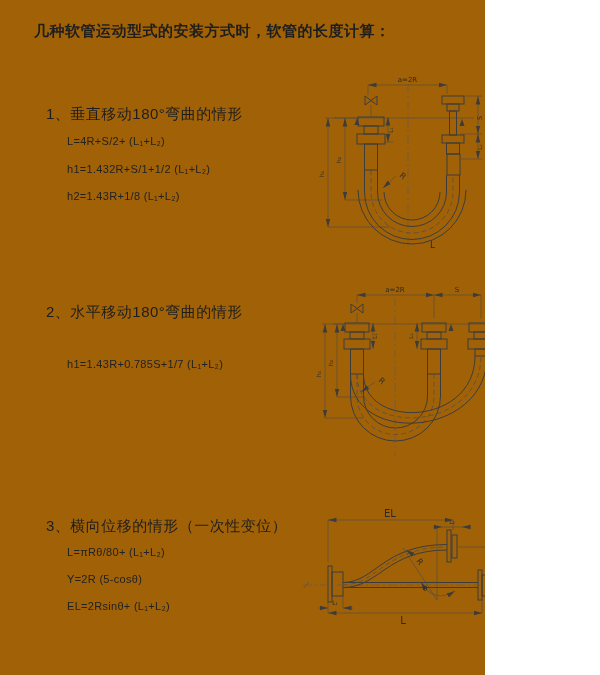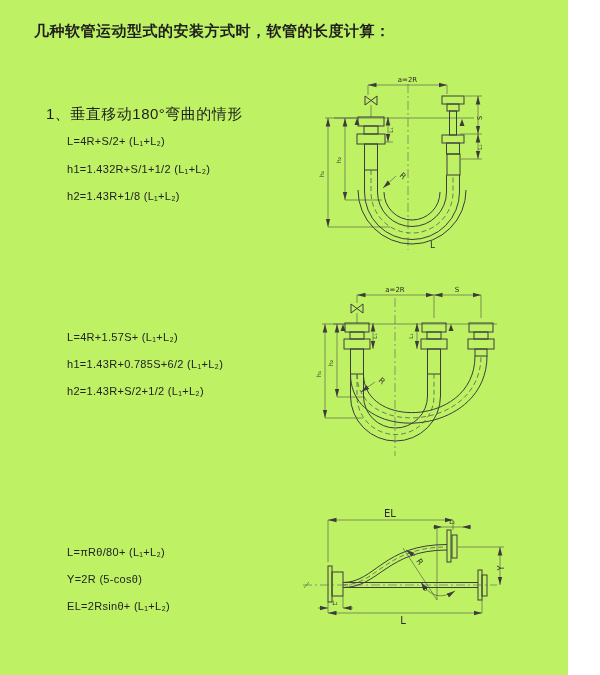--- a/index.html
+++ b/index.html
@@ -1,17 +1,17 @@
 <!DOCTYPE html>
 <html><head>
 <meta charset="utf-8">
 <style>
   html,body{margin:0;padding:0;background:#ffffff;}
   .canvas{
-    position:relative;width:568px;height:675px;background:#bef264;
+    position:relative;width:485px;height:675px;background:#a16207;
     font-family:"Liberation Sans","DejaVu Sans",sans-serif;color:#1e1e1e;overflow:hidden;
   }
   .title{position:absolute;font-size:15px;font-weight:700;letter-spacing:.5px;white-space:nowrap;}
   .sec-heading{position:absolute;font-size:15px;font-weight:400;letter-spacing:.5px;white-space:nowrap;}
   .formula{position:absolute;font-size:11px;font-weight:400;color:#222;white-space:nowrap;letter-spacing:.3px;}
   svg.diag{position:absolute;overflow:visible;}
   svg.diag text{font-family:"DejaVu Sans","Liberation Sans",sans-serif;fill:#2a2a2a;stroke:none;}
   svg.diag .ln{stroke:#3c3c3c;fill:none;stroke-width:1;}
   svg.diag .thin{stroke:#4a4a4a;fill:none;stroke-width:.6;}
   svg.diag .cl{stroke:#5a5a5a;fill:none;stroke-width:.6;stroke-dasharray:9 3 2 3;}
@@ -109,23 +109,22 @@
       <line class="thin" x1="86" y1="104" x2="73" y2="116" marker-end="url(#m1)"></line>
       <text x="89" y="104" transform="rotate(42 89 104)" font-size="8">R</text>
     </g>
 
     <polygon class="arrowfill" points="47,46 44.5,53 49.5,53"></polygon>
     <polygon class="arrowfill" points="152,47 149.5,54 154.5,54"></polygon>
 
     <text x="120" y="176" font-size="9">L</text>
   </svg>
 
-  <div class="formula" style="left:67px;top:331px">L=4R+1.57S+ (L₁+L₂)</div>
-  <div class="formula" style="left:67px;top:358px">h1=1.43R+0.785S+6/2 (L₁+L₂)</div>
-  <div class="formula" style="left:67px;top:385px">h2=1.43R+S/2+1/2 (L₁+L₂)</div>
+  <div class="sec-heading" style="left:46px;top:303px">2、水平移动180°弯曲的情形</div>
+  <div class="formula" style="left:67px;top:358px">h1=1.43R+0.785S+1/7 (L₁+L₂)</div>
 
   <svg class="diag" style="left:305px;top:278px" width="290" height="190" viewBox="0 0 290 190">
     <defs>
       <marker id="m2" markerWidth="10" markerHeight="8" refX="8.5" refY="3" orient="auto-start-reverse" markerUnits="userSpaceOnUse">
         <path d="M0,0.7 L8.5,3 L0,5.3 Z" fill="#3c3c3c"></path>
       </marker>
       <pattern id="p2" width="4" height="4" patternUnits="userSpaceOnUse">
         <path d="M0,4 L4,0 M0,0 L4,4" stroke="#666" stroke-width="0.5"></path>
       </pattern>
     </defs>
@@ -202,20 +201,21 @@
 
     <g>
       <line class="thin" x1="70" y1="104" x2="56" y2="114" marker-end="url(#m2)"></line>
       <text x="73" y="103" transform="rotate(42 73 103)" font-size="8">R</text>
     </g>
 
     <polygon class="arrowfill" points="38,46 35.5,53 40.5,53"></polygon>
     <polygon class="arrowfill" points="146,46 143.5,53 148.5,53"></polygon>
   </svg>
 
+  <div class="sec-heading" style="left:46px;top:517px">3、横向位移的情形（一次性变位）</div>
   <div class="formula" style="left:67px;top:546px">L=πRθ/80+ (L₁+L₂)</div>
   <div class="formula" style="left:67px;top:573px">Y=2R (5-cosθ)</div>
   <div class="formula" style="left:67px;top:600px">EL=2Rsinθ+ (L₁+L₂)</div>
 
   <svg class="diag" style="left:295px;top:498px" width="305" height="165" viewBox="0 0 305 165">
     <defs>
       <marker id="m3" markerWidth="10" markerHeight="8" refX="8.5" refY="3" orient="auto-start-reverse" markerUnits="userSpaceOnUse">
         <path d="M0,0.7 L8.5,3 L0,5.3 Z" fill="#3c3c3c"></path>
       </marker>
     </defs>

